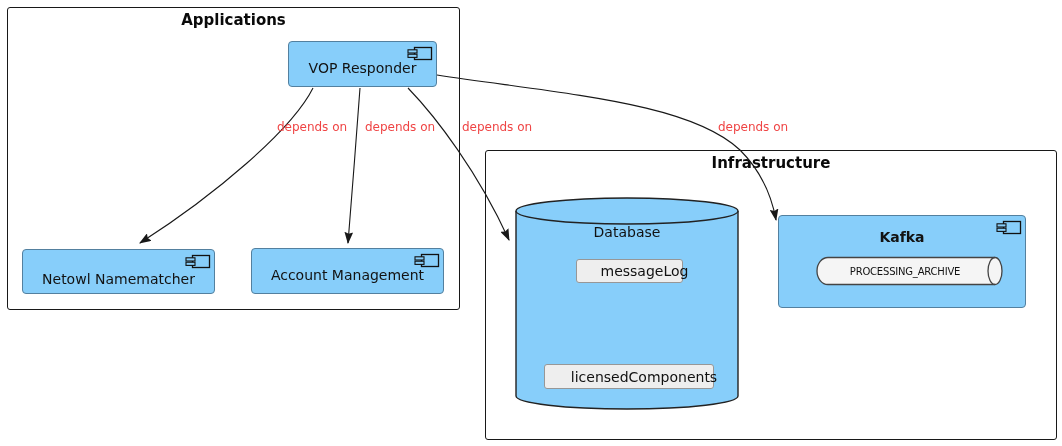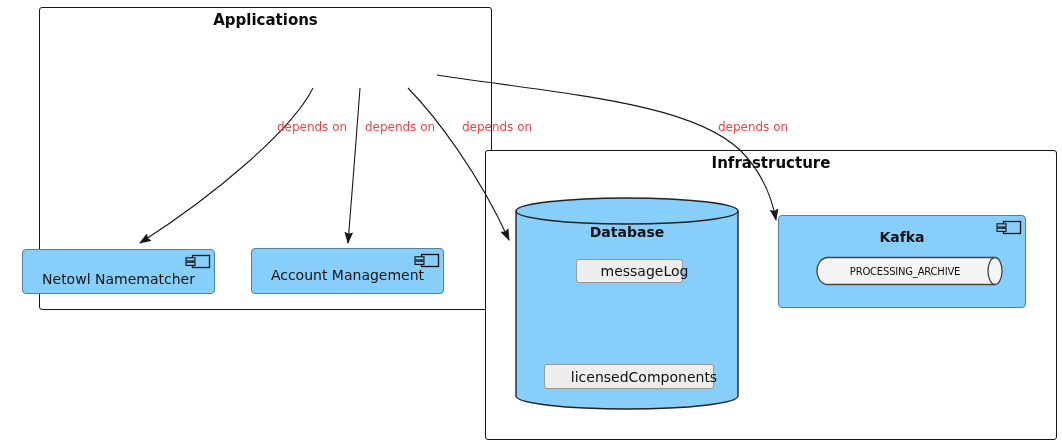--- a/index.html
+++ b/index.html
@@ -5,21 +5,21 @@
   html,body{margin:0;padding:0;background:#ffffff;}
   .canvas{
     position:relative;width:1062px;height:446px;background:#ffffff;overflow:hidden;
     font-family:"DejaVu Sans","Liberation Sans",sans-serif;color:#111111;
   }
   
   .group{
     position:absolute;background:#ffffff;border:1.4px solid #181818;border-radius:3px;
     box-sizing:border-box;z-index:0;
   }
-  .group-applications{left:7px;top:7px;width:453px;height:303px;margin-left:32px;}
+  .group-applications{left:7px;top:7px;width:453px;height:303px;}
   .group-infrastructure{left:485px;top:150px;width:572px;height:290px;}
   .group-title{
     position:absolute;top:3px;left:0;width:100%;text-align:center;
     font-weight:bold;font-size:15px;color:#0a0a0a;
   }
   
   .node{
     position:absolute;background:#87CEFA;border:1.4px solid #53809f;border-radius:4px;
     box-sizing:border-box;display:flex;align-items:center;justify-content:center;
     font-size:14px;color:#121212;z-index:2;
@@ -30,21 +30,21 @@
   .node-kafka{left:778px;top:215px;width:248px;height:93px;align-items:flex-start;justify-content:center;}
   .node-kafka .node-title{margin-top:13px;font-weight:bold;font-size:14px;}
   .comp-icon{position:absolute;top:4px;right:3px;width:26px;height:15px;z-index:3;}
   
   .shape-layer{position:absolute;left:0;top:0;z-index:1;pointer-events:none;}
   .queue-layer{position:absolute;left:0;top:0;z-index:3;pointer-events:none;}
   .arrow-layer{position:absolute;left:0;top:0;z-index:5;pointer-events:none;}
   
   .db-title{
     position:absolute;left:516px;top:224px;width:222px;text-align:center;
-    font-weight:bold;font-size:14px;z-index:4;
+    font-weight:normal;font-size:14px;z-index:4;
   }
   .inner-box{
     position:absolute;background:#eeeeee;border:1px solid #979797;border-radius:3px;
     box-sizing:border-box;display:flex;align-items:center;justify-content:center;
     font-size:14px;color:#111;z-index:4;padding-left:30px;
   }
   .inner-messagelog{left:576px;top:259px;width:107px;height:24px;}
   .inner-licensed{left:544px;top:364px;width:170px;height:25px;}
   .queue-label{
     position:absolute;left:820px;top:258px;width:170px;height:27px;
@@ -71,20 +71,28 @@
   </div>
   <div class="group group-infrastructure">
     <div class="group-title">Infrastructure</div>
   </div>
 
   <svg class="shape-layer" width="1062" height="446" viewBox="0 0 1062 446">
     <path d="M 516 211 L 516 396 A 111 13 0 0 0 738 396 L 738 211" fill="#87CEFA" stroke="#222222" stroke-width="1.4"></path>
     <ellipse cx="627" cy="211" rx="111" ry="13" fill="#87CEFA" stroke="#222222" stroke-width="1.4"></ellipse>
   </svg>
 
+  <div class="node node-vop">
+    <svg class="comp-icon" viewBox="0 0 26 15">
+      <rect x="7.5" y="1.5" width="17" height="12" fill="none" stroke="#111" stroke-width="1.3"></rect>
+      <rect x="1" y="3.8" width="9" height="3.2" fill="#87CEFA" stroke="#111" stroke-width="1.1"></rect>
+      <rect x="1" y="8.2" width="9" height="3.2" fill="#87CEFA" stroke="#111" stroke-width="1.1"></rect>
+    </svg>
+    <span>VOP Responder</span>
+  </div>
 
   <div class="node node-netowl">
     <svg class="comp-icon" viewBox="0 0 26 15">
       <rect x="7.5" y="1.5" width="17" height="12" fill="none" stroke="#111" stroke-width="1.3"></rect>
       <rect x="1" y="3.8" width="9" height="3.2" fill="#87CEFA" stroke="#111" stroke-width="1.1"></rect>
       <rect x="1" y="8.2" width="9" height="3.2" fill="#87CEFA" stroke="#111" stroke-width="1.1"></rect>
     </svg>
     <span>Netowl Namematcher</span>
   </div>
 

